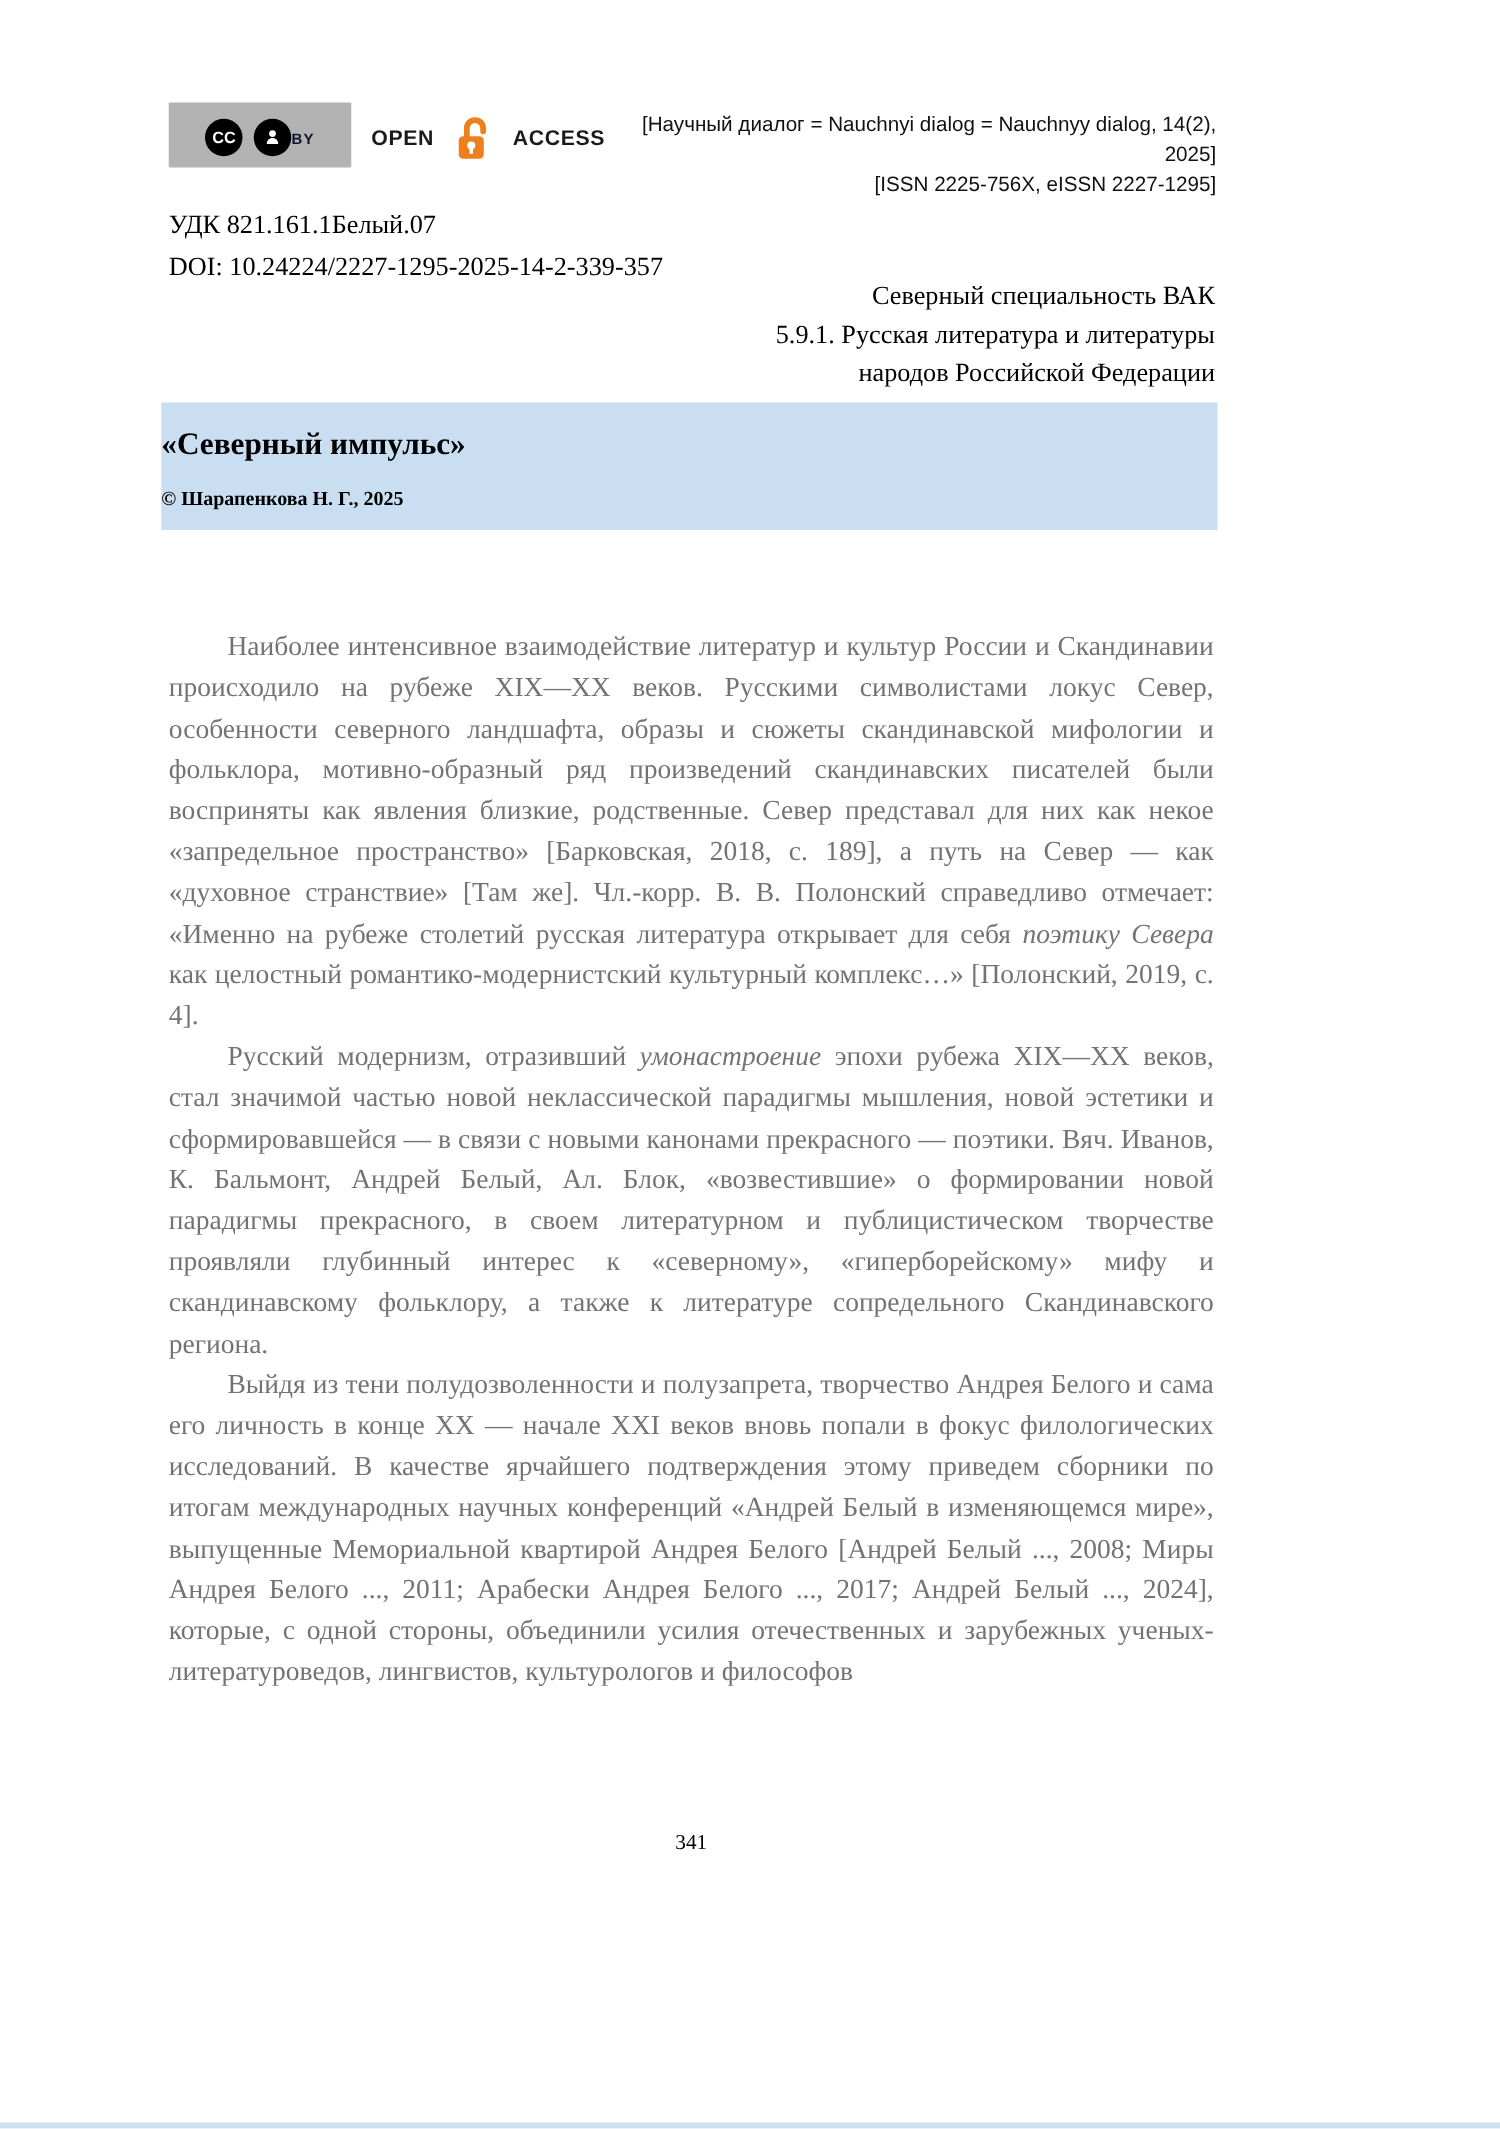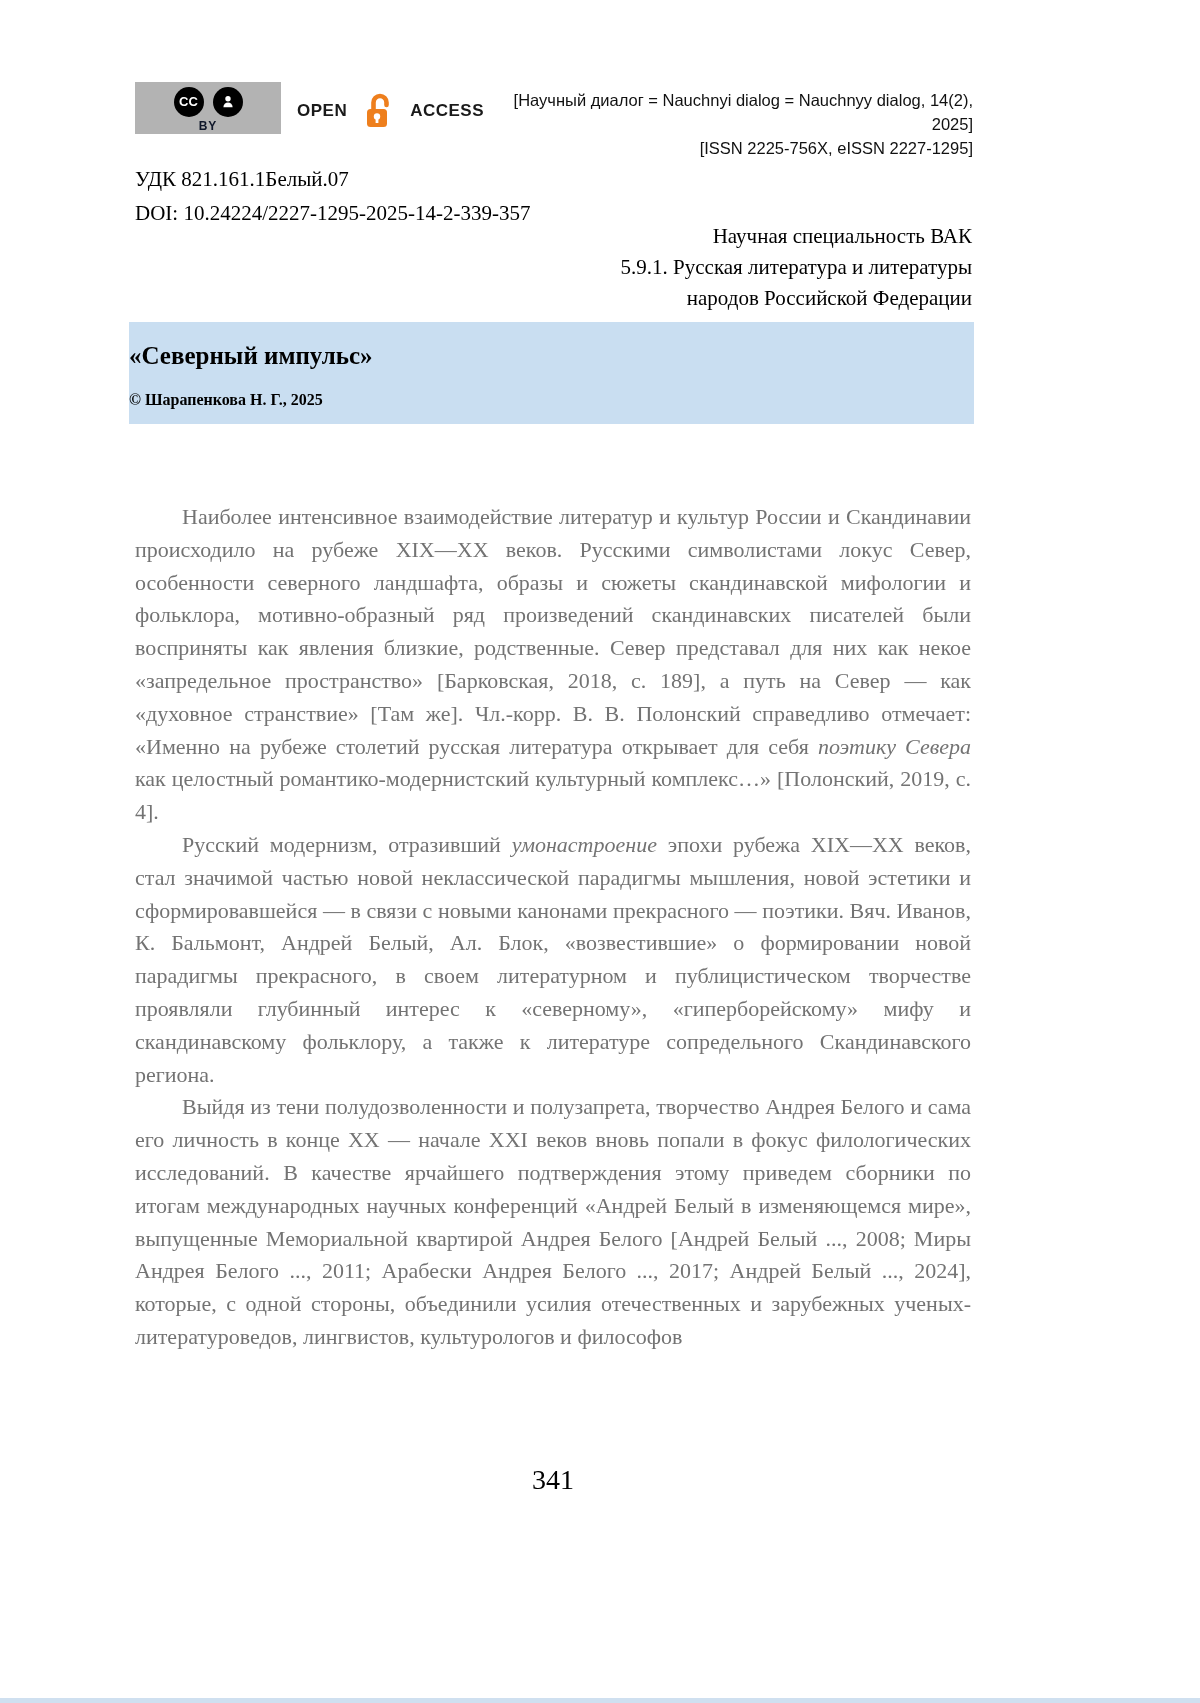--- a/index.html
+++ b/index.html
@@ -14,21 +14,21 @@
     overflow:hidden;
   }
   
   .top-row {
     position:absolute; left:135px; top:82px; width:838px;
     display:flex; justify-content:space-between; align-items:flex-start;
   }
   .badge-group { display:flex; align-items:center; gap:16px; }
   .cc-badge {
     width:146px; height:52px; background:#b3b3b3;
-    display:flex; flex-direction:column; align-items:center; justify-content:center;
+    display:flex; flex-direction:row; align-items:center; justify-content:center;
     padding-top:3px;
   }
   .cc-circles { display:flex; gap:9px; }
   .cc-circle {
     width:30px; height:30px; border-radius:50%;
     background:#000; color:#fff;
     display:flex; align-items:center; justify-content:center;
     font-family:"Liberation Sans", sans-serif;
     font-weight:bold; font-size:13px;
   }
@@ -78,21 +78,21 @@
     font-size:23px; font-weight:bold; line-height:30px; margin-bottom:4px;
   }
   .body-text p {
     font-size:22px; line-height:32.8px;
     text-align:justify; text-indent:47px;
     color:#737373;
   }
   
   .page-number {
     position:absolute; left:135px; top:1464px; width:836px;
-    text-align:center; font-size:28px;
+    text-align:center; font-size:17px;
   }
   .bottom-edge {
     position:absolute; left:0; right:0; bottom:0; height:5px;
     background:#cfe0f0;
   }
 </style>
 </head>
 <body>
 
 <div class="page">
@@ -127,21 +127,21 @@
       <div>[ISSN 2225-756X, eISSN 2227-1295]</div>
     </div>
   </div>
 
   <div class="ids">
     <div>УДК 821.161.1Белый.07</div>
     <div>DOI: 10.24224/2227-1295-2025-14-2-339-357</div>
   </div>
 
   <div class="specialty">
-    <div>Научная специальность ВАК</div>
+    <div>Северный специальность ВАК</div>
     <div>5.9.1. Русская литература и литературы</div>
     <div>народов Российской Федерации</div>
   </div>
 
   <div class="title-box">
     <h1>
       <span>«Северный импульс»</span><br>
     </h1>
     <div class="copyright">© Шарапенкова Н. Г., 2025</div>
   </div>

